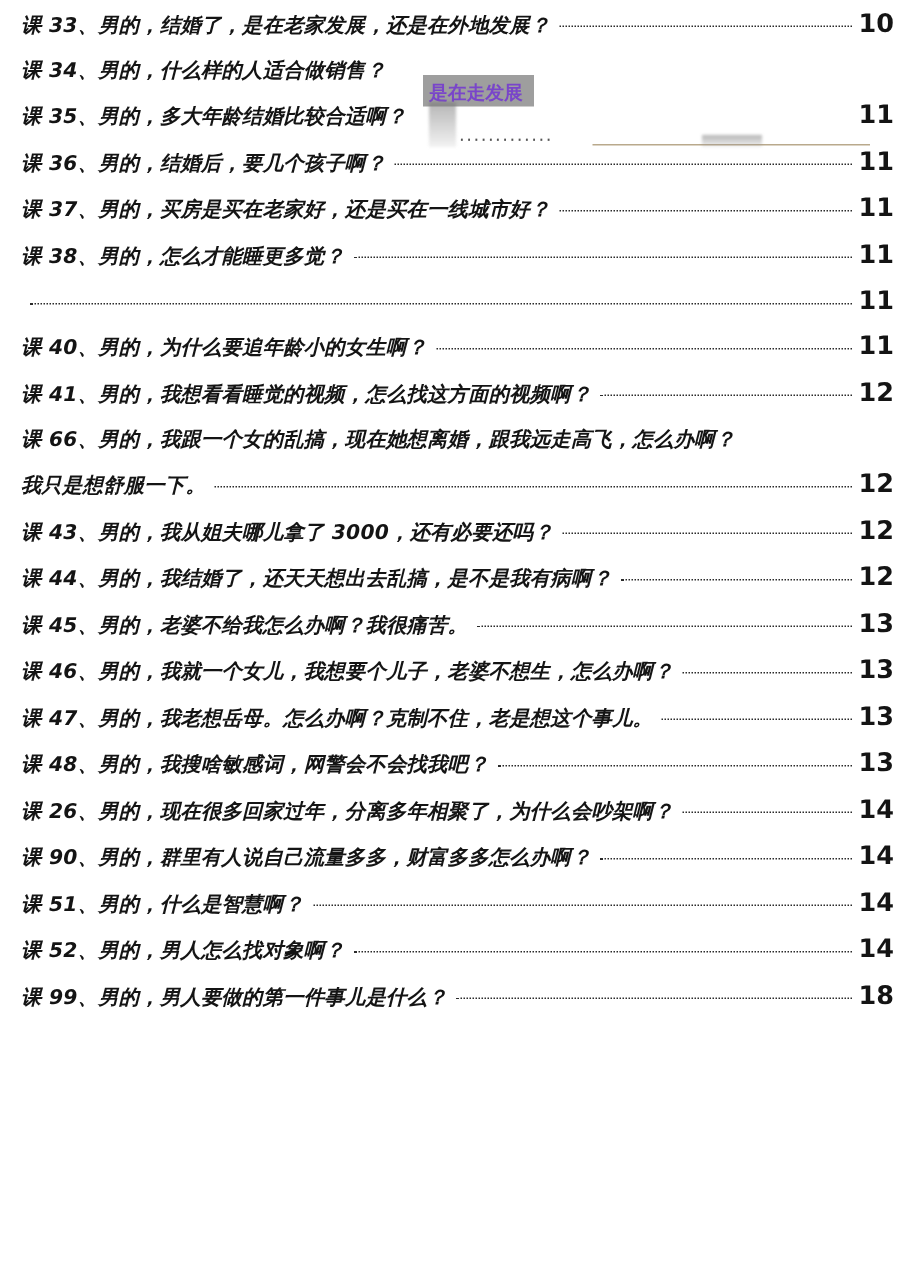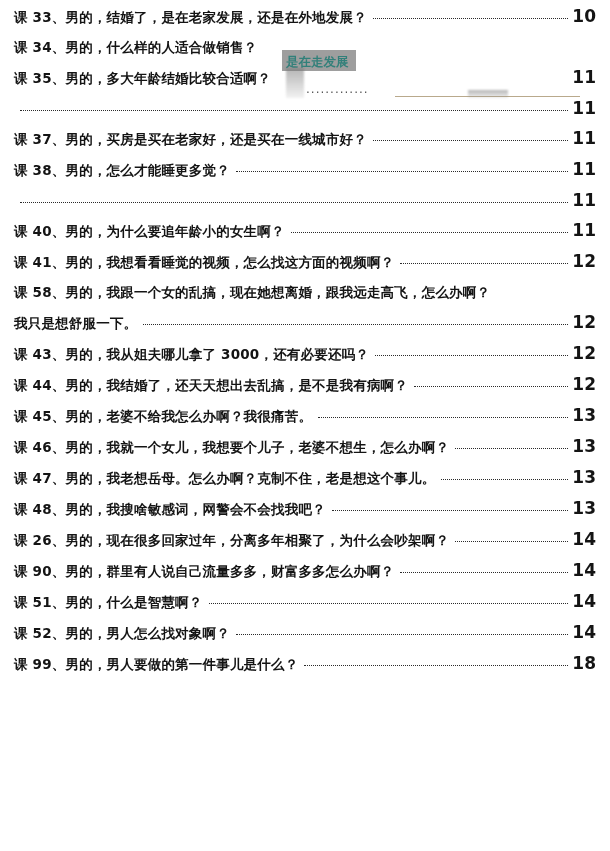--- a/index.html
+++ b/index.html
@@ -35,20 +35,21 @@
   }
   .entry-row {
     display: flex;
     align-items: baseline;
     width: 100%;
   }
   .entry-text {
     flex: 0 0 auto;
     letter-spacing: 0.2px;
     font-weight: 600;
+    font-style: italic;
   }
   .leader {
     flex: 1 1 auto;
     margin: 0 4px 0 6px;
     border-bottom: 1px dotted #2b2b2b;
     transform: translateY(-3px);
     min-width: 18px;
     height: 1px;
   }
   .page-num {
@@ -80,21 +81,21 @@
   }
   .artifact-dots {
     position: absolute;
     font-size: 12px;
     color: #555;
     letter-spacing: 1px;
   }
   .artifact-ghost-text {
     position: absolute;
     font-size: 12.5px;
-    color: #0f766e;
+    color: #6d28d9;
     font-weight: 600;
     opacity: 0.75;
   }
 </style>
 </head>
 <body>
 
 <div class="page">
 
   <div class="toc-list">
@@ -118,20 +119,21 @@
     <div class="toc-entry">
       <div class="entry-row">
         <span class="entry-text">课 35、男的，多大年龄结婚比较合适啊？</span>
         <span class="leader" style="visibility:hidden"></span>
         <span class="page-num">11</span>
       </div>
     </div>
 
     <div class="toc-entry">
       <div class="entry-row">
+        <span class="entry-text">课 36、男的，结婚后，要几个孩子啊？</span>
         <span class="leader"></span>
         <span class="page-num">11</span>
       </div>
     </div>
 
     <div class="toc-entry">
       <div class="entry-row">
         <span class="entry-text">课 37、男的，买房是买在老家好，还是买在一线城市好？</span>
         <span class="leader"></span>
         <span class="page-num">11</span>
@@ -164,21 +166,21 @@
     <div class="toc-entry">
       <div class="entry-row">
         <span class="entry-text">课 41、男的，我想看看睡觉的视频，怎么找这方面的视频啊？</span>
         <span class="leader"></span>
         <span class="page-num">12</span>
       </div>
     </div>
 
     <div class="toc-entry">
       <div class="entry-row">
-        <span class="entry-text">课 58、男的，我跟一个女的乱搞，现在她想离婚，跟我远走高飞，怎么办啊？</span>
+        <span class="entry-text">课 66、男的，我跟一个女的乱搞，现在她想离婚，跟我远走高飞，怎么办啊？</span>
         <span class="leader" style="visibility:hidden"></span>
         <span class="page-num"></span>
       </div>
     </div>
 
     <div class="toc-entry cont">
       <div class="entry-row">
         <span class="entry-text">我只是想舒服一下。</span>
         <span class="leader"></span>
         <span class="page-num">12</span>

